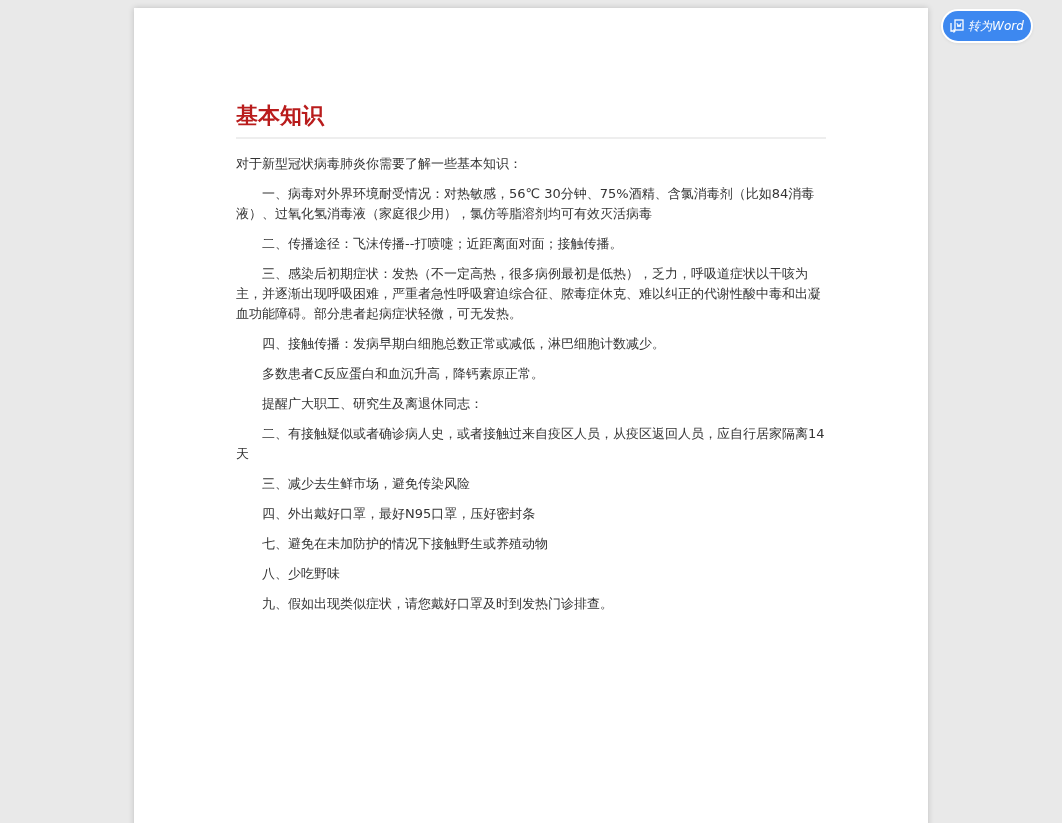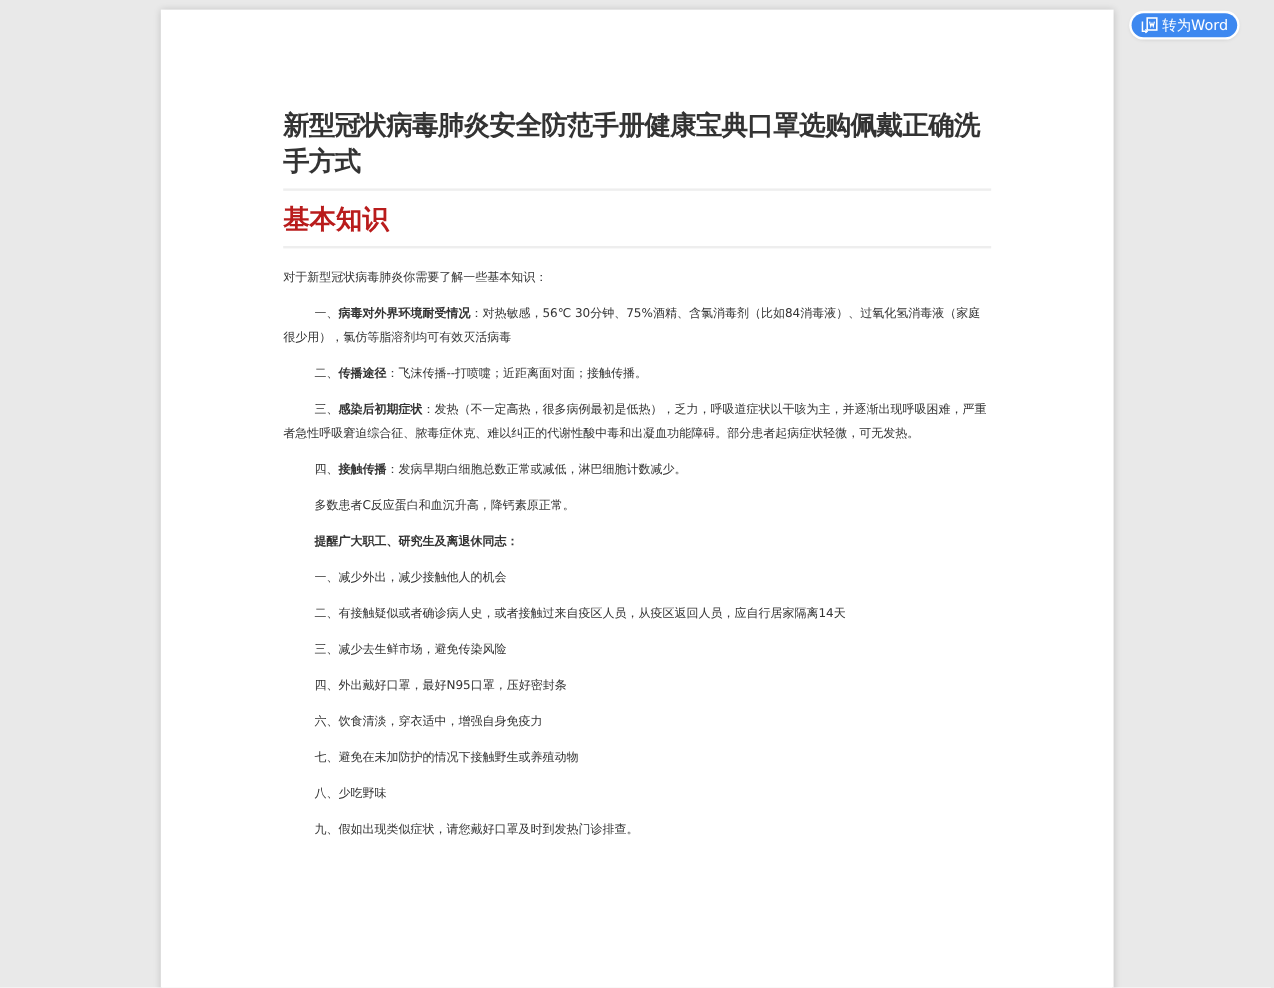--- a/index.html
+++ b/index.html
@@ -43,81 +43,79 @@
     .section-title {
       font-size: 22px;
       font-weight: bold;
       line-height: 30px;
       margin: 10px 0 0 0;
       padding-bottom: 6px;
       border-bottom: 2px solid #eeeeee;
       color: #b91c1c;
     }
     .para {
-      font-size: 10px;
+      font-size: 13px;
       line-height: 20px;
       margin: 0;
       color: #333;
     }
     .intro { margin-top: 15px; }
     .indent { text-indent: 26px; }
     .gap { margin-top: 10px; }
-    b { font-weight: bold; }
+    b { font-weight: normal; }
 
     .word-btn {
       position: absolute;
       left: 943px;
       top: 11px;
       width: 88px;
-      height: 20px;
+      height: 30px;
       border-radius: 16px;
       background: #3d88f0;
       box-shadow: 0 0 0 2px #ffffff, 0 1px 4px rgba(0,0,0,0.2);
       display: flex;
       align-items: center;
       justify-content: center;
       color: #ffffff;
       font-size: 12px;
       cursor: pointer;
+      font-style: italic;
     }
     .word-btn .icon {
       width: 14px;
       height: 14px;
       margin-right: 4px;
       display: inline-block;
     }
   </style>
 </head>
 <body>
 
 <div class="page">
   <div class="content">
-    <h1 class="doc-title">新型冠状病毒肺炎安全防范手册健康宝典口罩选购佩戴正确洗手方式</h1>
     <h2 class="section-title">基本知识</h2>
 
     <p class="para intro">对于新型冠状病毒肺炎你需要了解一些基本知识：</p>
 
     <p class="para indent gap"><span>一、</span><b>病毒对外界环境耐受情况</b><span>：对热敏感，56℃ 30分钟、75%酒精、含氯消毒剂（比如84消毒液）、过氧化氢消毒液（家庭很少用），氯仿等脂溶剂均可有效灭活病毒</span></p>
 
     <p class="para indent gap"><span>二、</span><b>传播途径</b><span>：飞沫传播--打喷嚏；近距离面对面；接触传播。</span></p>
 
     <p class="para indent gap"><span>三、</span><b>感染后初期症状</b><span>：发热（不一定高热，很多病例最初是低热），乏力，呼吸道症状以干咳为主，并逐渐出现呼吸困难，严重者急性呼吸窘迫综合征、脓毒症休克、难以纠正的代谢性酸中毒和出凝血功能障碍。部分患者起病症状轻微，可无发热。</span></p>
 
     <p class="para indent gap"><span>四、</span><b>接触传播</b><span>：发病早期白细胞总数正常或减低，淋巴细胞计数减少。</span></p>
 
     <p class="para indent gap">多数患者C反应蛋白和血沉升高，降钙素原正常。</p>
 
 
     <p class="para indent gap"><b>提醒广大职工、研究生及离退休同志：</b></p>
 
-    <p class="para indent gap">一、减少外出，减少接触他人的机会</p>
     <p class="para indent gap">二、有接触疑似或者确诊病人史，或者接触过来自疫区人员，从疫区返回人员，应自行居家隔离14天</p>
     <p class="para indent gap">三、减少去生鲜市场，避免传染风险</p>
     <p class="para indent gap">四、外出戴好口罩，最好N95口罩，压好密封条</p>
-    <p class="para indent gap">六、饮食清淡，穿衣适中，增强自身免疫力</p>
     <p class="para indent gap">七、避免在未加防护的情况下接触野生或养殖动物</p>
     <p class="para indent gap">八、少吃野味</p>
     <p class="para indent gap">九、假如出现类似症状，请您戴好口罩及时到发热门诊排查。</p>
   </div>
 </div>
 
 <div class="word-btn">
   <span class="icon">
     <svg width="14" height="14" viewBox="0 0 14 14">
       <rect x="5" y="1" width="8" height="10" fill="none" stroke="#ffffff" stroke-width="1.3"></rect>

